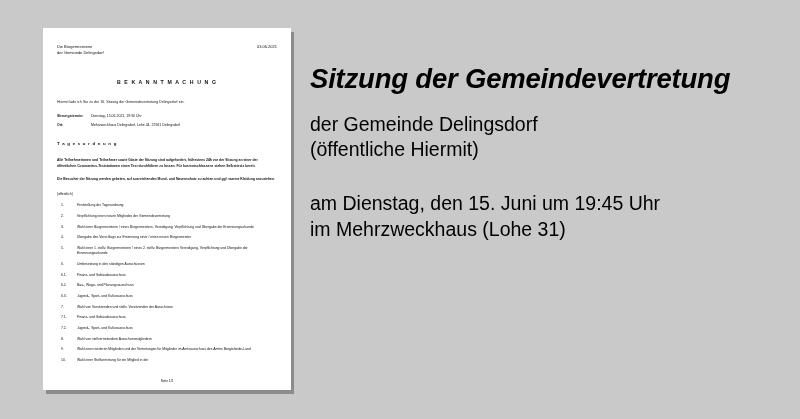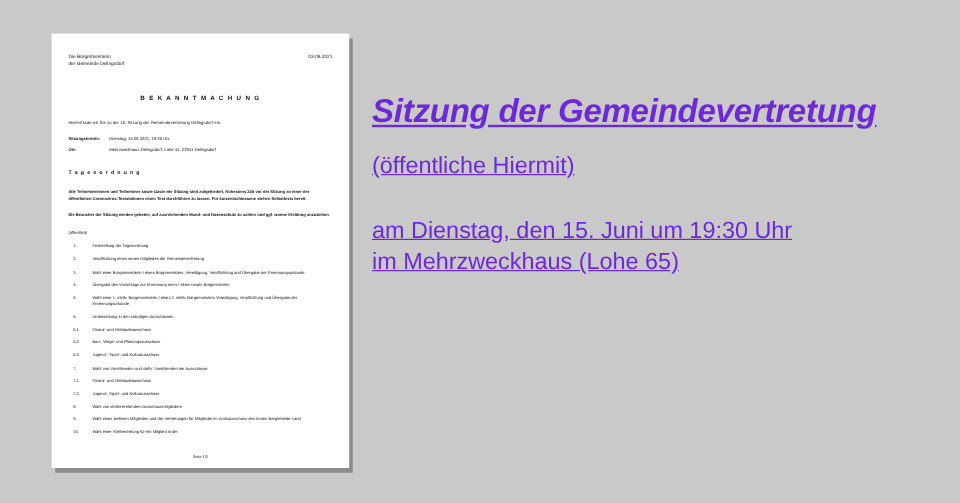--- a/index.html
+++ b/index.html
@@ -132,24 +132,23 @@
     right: 0;
     bottom: 6px;
     text-align: center;
     font-size: 3.2px;
   }
 
   
   .announce {
     position: absolute;
     left: 310px;
-    top: 78px;
+    top: 64px;
     width: 470px;
-    color: #6d28d9;
-    text-decoration: underline;
+    color: #000000;
   }
   .headline {
     font-size: 27.5px;
     font-weight: bold;
     font-style: italic;
     letter-spacing: -0.2px;
     line-height: 1.1;
     margin: 0 0 18px 0;
   }
   .subline {
@@ -263,19 +262,20 @@
           <div class="doc-li-txt">Wahl einer Stellvertretung für ein Mitglied in der</div>
         </div>
       </div>
 
       <div class="doc-footer">Seite 1/2</div>
     </div>
   </div>
 
   <div class="announce">
     <div class="headline">Sitzung der Gemeindevertretung</div>
+    <div class="subline">der Gemeinde Delingsdorf</div>
     <div class="subline">(öffentliche Hiermit)</div>
     <div class="spacer"></div>
-    <div class="whenline">am Dienstag, den 15. Juni um 19:30 Uhr</div>
-    <div class="whenline">im Mehrzweckhaus (Lohe 65)</div>
+    <div class="whenline">am Dienstag, den 15. Juni um 19:45 Uhr</div>
+    <div class="whenline">im Mehrzweckhaus (Lohe 31)</div>
   </div>
 
 </div>
 
 </body></html>

